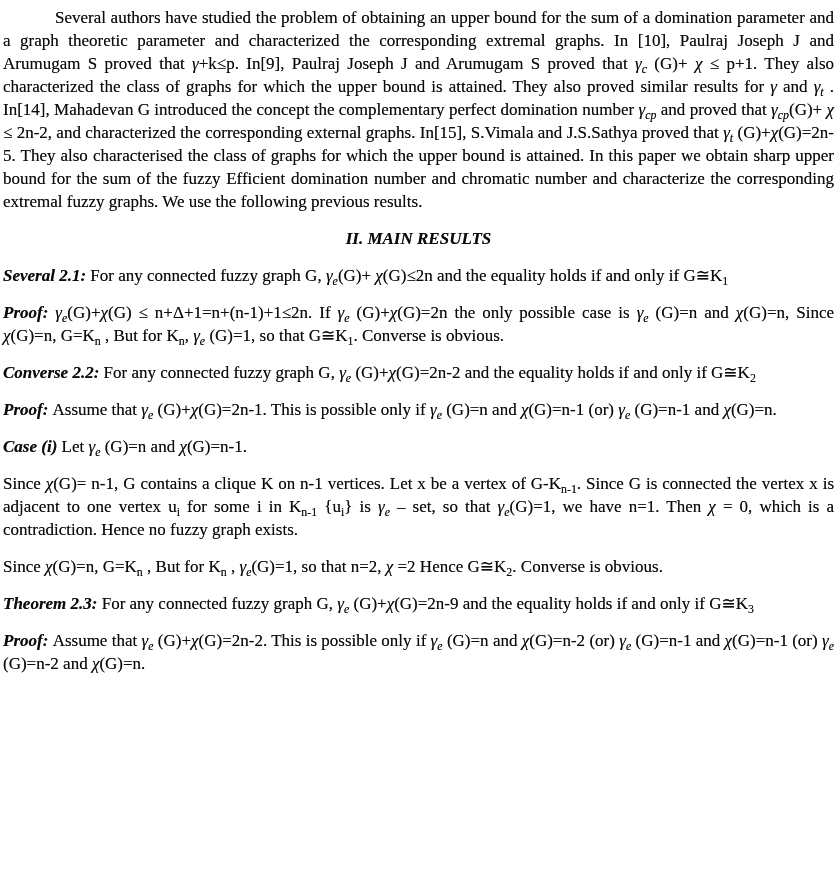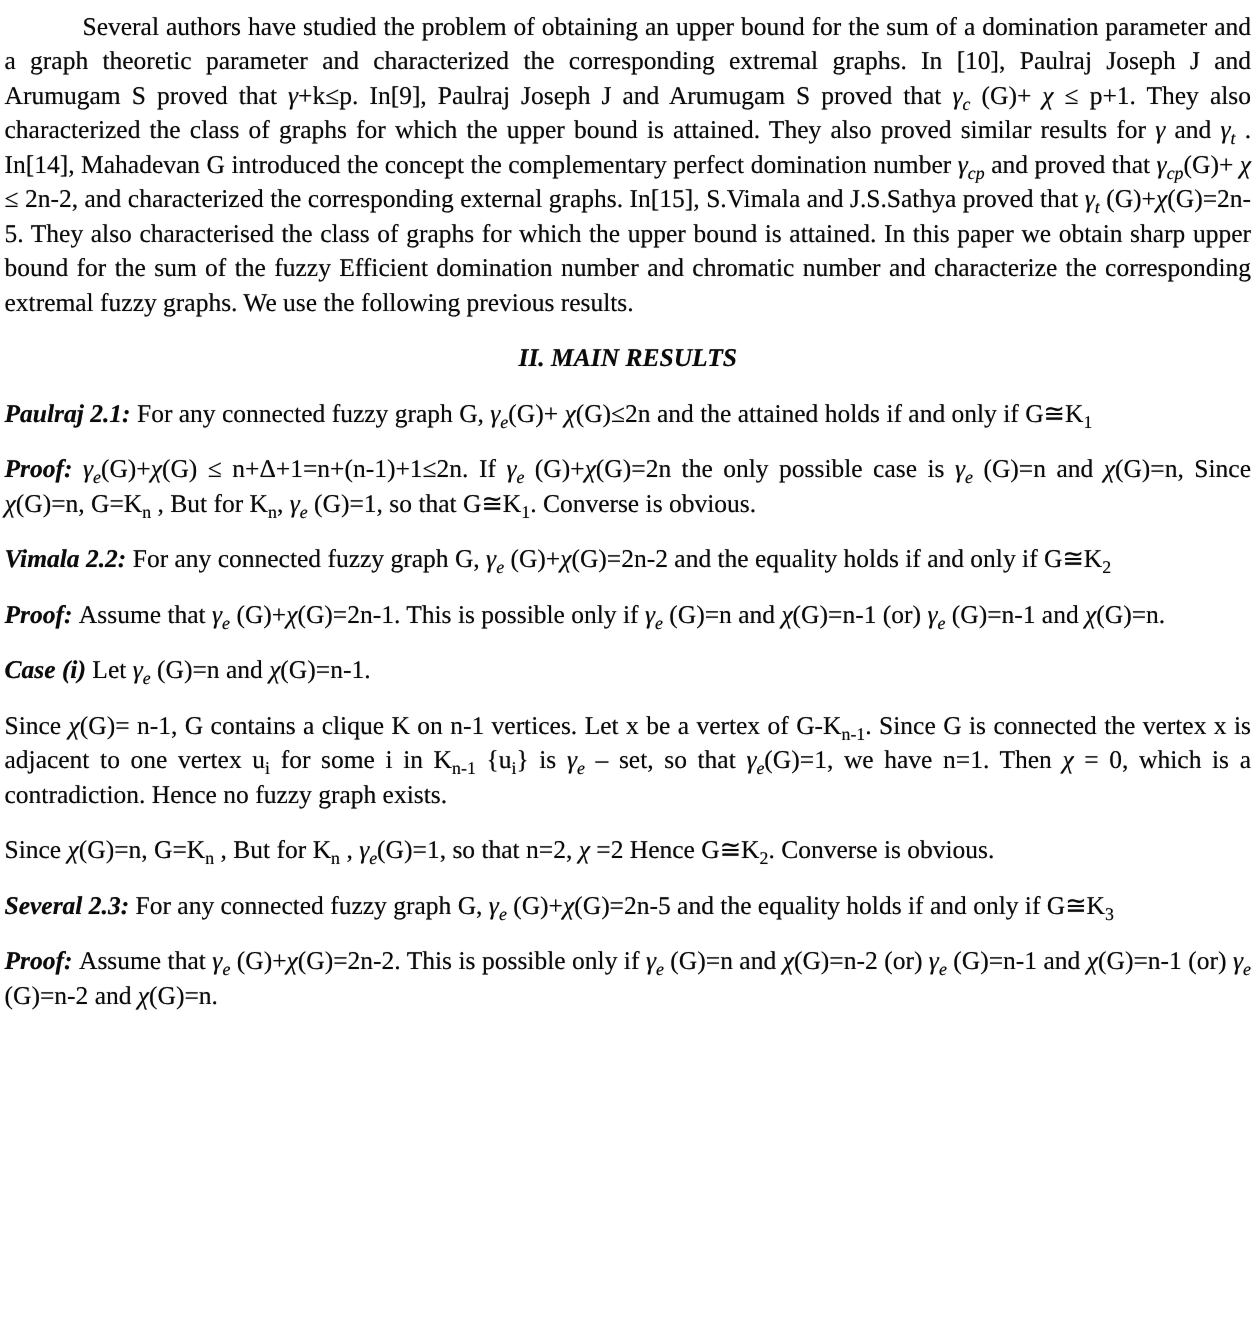--- a/index.html
+++ b/index.html
@@ -48,22 +48,22 @@
     top: 0.30em;
   }
   .r-si { font-style: italic; }
 </style>
 </head>
 <body>
 
 <div class="page">
   <p class="para justify indent"><span class="r-n">Several authors have studied the problem of obtaining an upper bound for the sum of a domination parameter and a graph theoretic parameter and characterized the corresponding extremal graphs. In [10], Paulraj Joseph J and Arumugam S proved that </span><span class="r-i">γ</span><span class="r-n">+k≤p. In[9], Paulraj Joseph J and Arumugam S proved that </span><span class="r-i">γ</span><span class="r-si">c</span><span class="r-n"> (G)+ </span><span class="r-i">χ</span><span class="r-n"> ≤ p+1. They also characterized the class of graphs for which the upper bound is attained. They also proved similar results for </span><span class="r-i">γ</span><span class="r-n"> and </span><span class="r-i">γ</span><span class="r-si">t</span><span class="r-n"> . In[14], Mahadevan G introduced the concept the complementary perfect domination number </span><span class="r-i">γ</span><span class="r-si">cp</span><span class="r-n"> and proved that </span><span class="r-i">γ</span><span class="r-si">cp</span><span class="r-n">(G)+ </span><span class="r-i">χ</span><span class="r-n"> ≤ 2n-2, and characterized the corresponding external graphs. In[15], S.Vimala and J.S.Sathya proved that </span><span class="r-i">γ</span><span class="r-si">t</span><span class="r-n"> (G)+</span><span class="r-i">χ</span><span class="r-n">(G)=2n-5. They also characterised the class of graphs for which the upper bound is attained. In this paper we obtain sharp upper bound for the sum of the fuzzy Efficient domination number and chromatic number and characterize the corresponding extremal fuzzy graphs. We use the following previous results.</span></p>
   <p class="para center"><span class="r-b">II. MAIN RESULTS</span></p>
-  <p class="para"><span class="r-b">Paulraj 2.1: </span><span class="r-n">For any connected fuzzy graph G, </span><span class="r-i">γ</span><span class="r-si">e</span><span class="r-n">(G)+ </span><span class="r-i">χ</span><span class="r-n">(G)≤2n and the attained holds if and only if G≅K</span><span class="r-s">1</span></p>
+  <p class="para"><span class="r-b">Several 2.1: </span><span class="r-n">For any connected fuzzy graph G, </span><span class="r-i">γ</span><span class="r-si">e</span><span class="r-n">(G)+ </span><span class="r-i">χ</span><span class="r-n">(G)≤2n and the equality holds if and only if G≅K</span><span class="r-s">1</span></p>
   <p class="para justify"><span class="r-b">Proof: </span><span class="r-i">γ</span><span class="r-si">e</span><span class="r-n">(G)+</span><span class="r-i">χ</span><span class="r-n">(G) ≤ n+Δ+1=n+(n-1)+1≤2n. If </span><span class="r-i">γ</span><span class="r-si">e</span><span class="r-n"> (G)+</span><span class="r-i">χ</span><span class="r-n">(G)=2n the only possible case is </span><span class="r-i">γ</span><span class="r-si">e</span><span class="r-n"> (G)=n and </span><span class="r-i">χ</span><span class="r-n">(G)=n, Since </span><span class="r-i">χ</span><span class="r-n">(G)=n, G=K</span><span class="r-s">n</span><span class="r-n"> , But for K</span><span class="r-s">n</span><span class="r-n">, </span><span class="r-i">γ</span><span class="r-si">e</span><span class="r-n"> (G)=1, so that G≅K</span><span class="r-s">1</span><span class="r-n">. Converse is obvious.</span></p>
-  <p class="para"><span class="r-b">Vimala 2.2: </span><span class="r-n">For any connected fuzzy graph G, </span><span class="r-i">γ</span><span class="r-si">e</span><span class="r-n"> (G)+</span><span class="r-i">χ</span><span class="r-n">(G)=2n-2 and the equality holds if and only if G≅K</span><span class="r-s">2</span></p>
+  <p class="para"><span class="r-b">Converse 2.2: </span><span class="r-n">For any connected fuzzy graph G, </span><span class="r-i">γ</span><span class="r-si">e</span><span class="r-n"> (G)+</span><span class="r-i">χ</span><span class="r-n">(G)=2n-2 and the equality holds if and only if G≅K</span><span class="r-s">2</span></p>
   <p class="para justify"><span class="r-b">Proof: </span><span class="r-n">Assume that </span><span class="r-i">γ</span><span class="r-si">e</span><span class="r-n"> (G)+</span><span class="r-i">χ</span><span class="r-n">(G)=2n-1. This is possible only if </span><span class="r-i">γ</span><span class="r-si">e</span><span class="r-n"> (G)=n and </span><span class="r-i">χ</span><span class="r-n">(G)=n-1 (or) </span><span class="r-i">γ</span><span class="r-si">e</span><span class="r-n"> (G)=n-1 and </span><span class="r-i">χ</span><span class="r-n">(G)=n.</span></p>
   <p class="para"><span class="r-b">Case (i) </span><span class="r-n">Let </span><span class="r-i">γ</span><span class="r-si">e</span><span class="r-n"> (G)=n and </span><span class="r-i">χ</span><span class="r-n">(G)=n-1.</span></p>
   <p class="para justify"><span class="r-n">Since </span><span class="r-i">χ</span><span class="r-n">(G)= n-1, G contains a clique K on n-1 vertices. Let x be a vertex of G-K</span><span class="r-s">n-1</span><span class="r-n">. Since G is connected the vertex x is adjacent to one vertex u</span><span class="r-s">i</span><span class="r-n"> for some i in K</span><span class="r-s">n-1</span><span class="r-n"> {u</span><span class="r-s">i</span><span class="r-n">} is </span><span class="r-i">γ</span><span class="r-si">e</span><span class="r-n"> – set, so that </span><span class="r-i">γ</span><span class="r-si">e</span><span class="r-n">(G)=1, we have n=1. Then </span><span class="r-i">χ</span><span class="r-n"> = 0, which is a contradiction. Hence no fuzzy graph exists.</span></p>
   <p class="para"><span class="r-n">Since </span><span class="r-i">χ</span><span class="r-n">(G)=n, G=K</span><span class="r-s">n</span><span class="r-n"> , But for K</span><span class="r-s">n</span><span class="r-n"> , </span><span class="r-i">γ</span><span class="r-si">e</span><span class="r-n">(G)=1, so that n=2, </span><span class="r-i">χ</span><span class="r-n"> =2 Hence G≅K</span><span class="r-s">2</span><span class="r-n">. Converse is obvious.</span></p>
-  <p class="para"><span class="r-b">Several 2.3: </span><span class="r-n">For any connected fuzzy graph G, </span><span class="r-i">γ</span><span class="r-si">e</span><span class="r-n"> (G)+</span><span class="r-i">χ</span><span class="r-n">(G)=2n-5 and the equality holds if and only if G≅K</span><span class="r-s">3</span></p>
+  <p class="para"><span class="r-b">Theorem 2.3: </span><span class="r-n">For any connected fuzzy graph G, </span><span class="r-i">γ</span><span class="r-si">e</span><span class="r-n"> (G)+</span><span class="r-i">χ</span><span class="r-n">(G)=2n-9 and the equality holds if and only if G≅K</span><span class="r-s">3</span></p>
   <p class="para justify"><span class="r-b">Proof: </span><span class="r-n">Assume that </span><span class="r-i">γ</span><span class="r-si">e</span><span class="r-n"> (G)+</span><span class="r-i">χ</span><span class="r-n">(G)=2n-2. This is possible only if </span><span class="r-i">γ</span><span class="r-si">e</span><span class="r-n"> (G)=n and </span><span class="r-i">χ</span><span class="r-n">(G)=n-2 (or) </span><span class="r-i">γ</span><span class="r-si">e</span><span class="r-n"> (G)=n-1 and </span><span class="r-i">χ</span><span class="r-n">(G)=n-1 (or) </span><span class="r-i">γ</span><span class="r-si">e</span><span class="r-n"> (G)=n-2 and </span><span class="r-i">χ</span><span class="r-n">(G)=n.</span></p>
 </div>
 
 </body></html>

